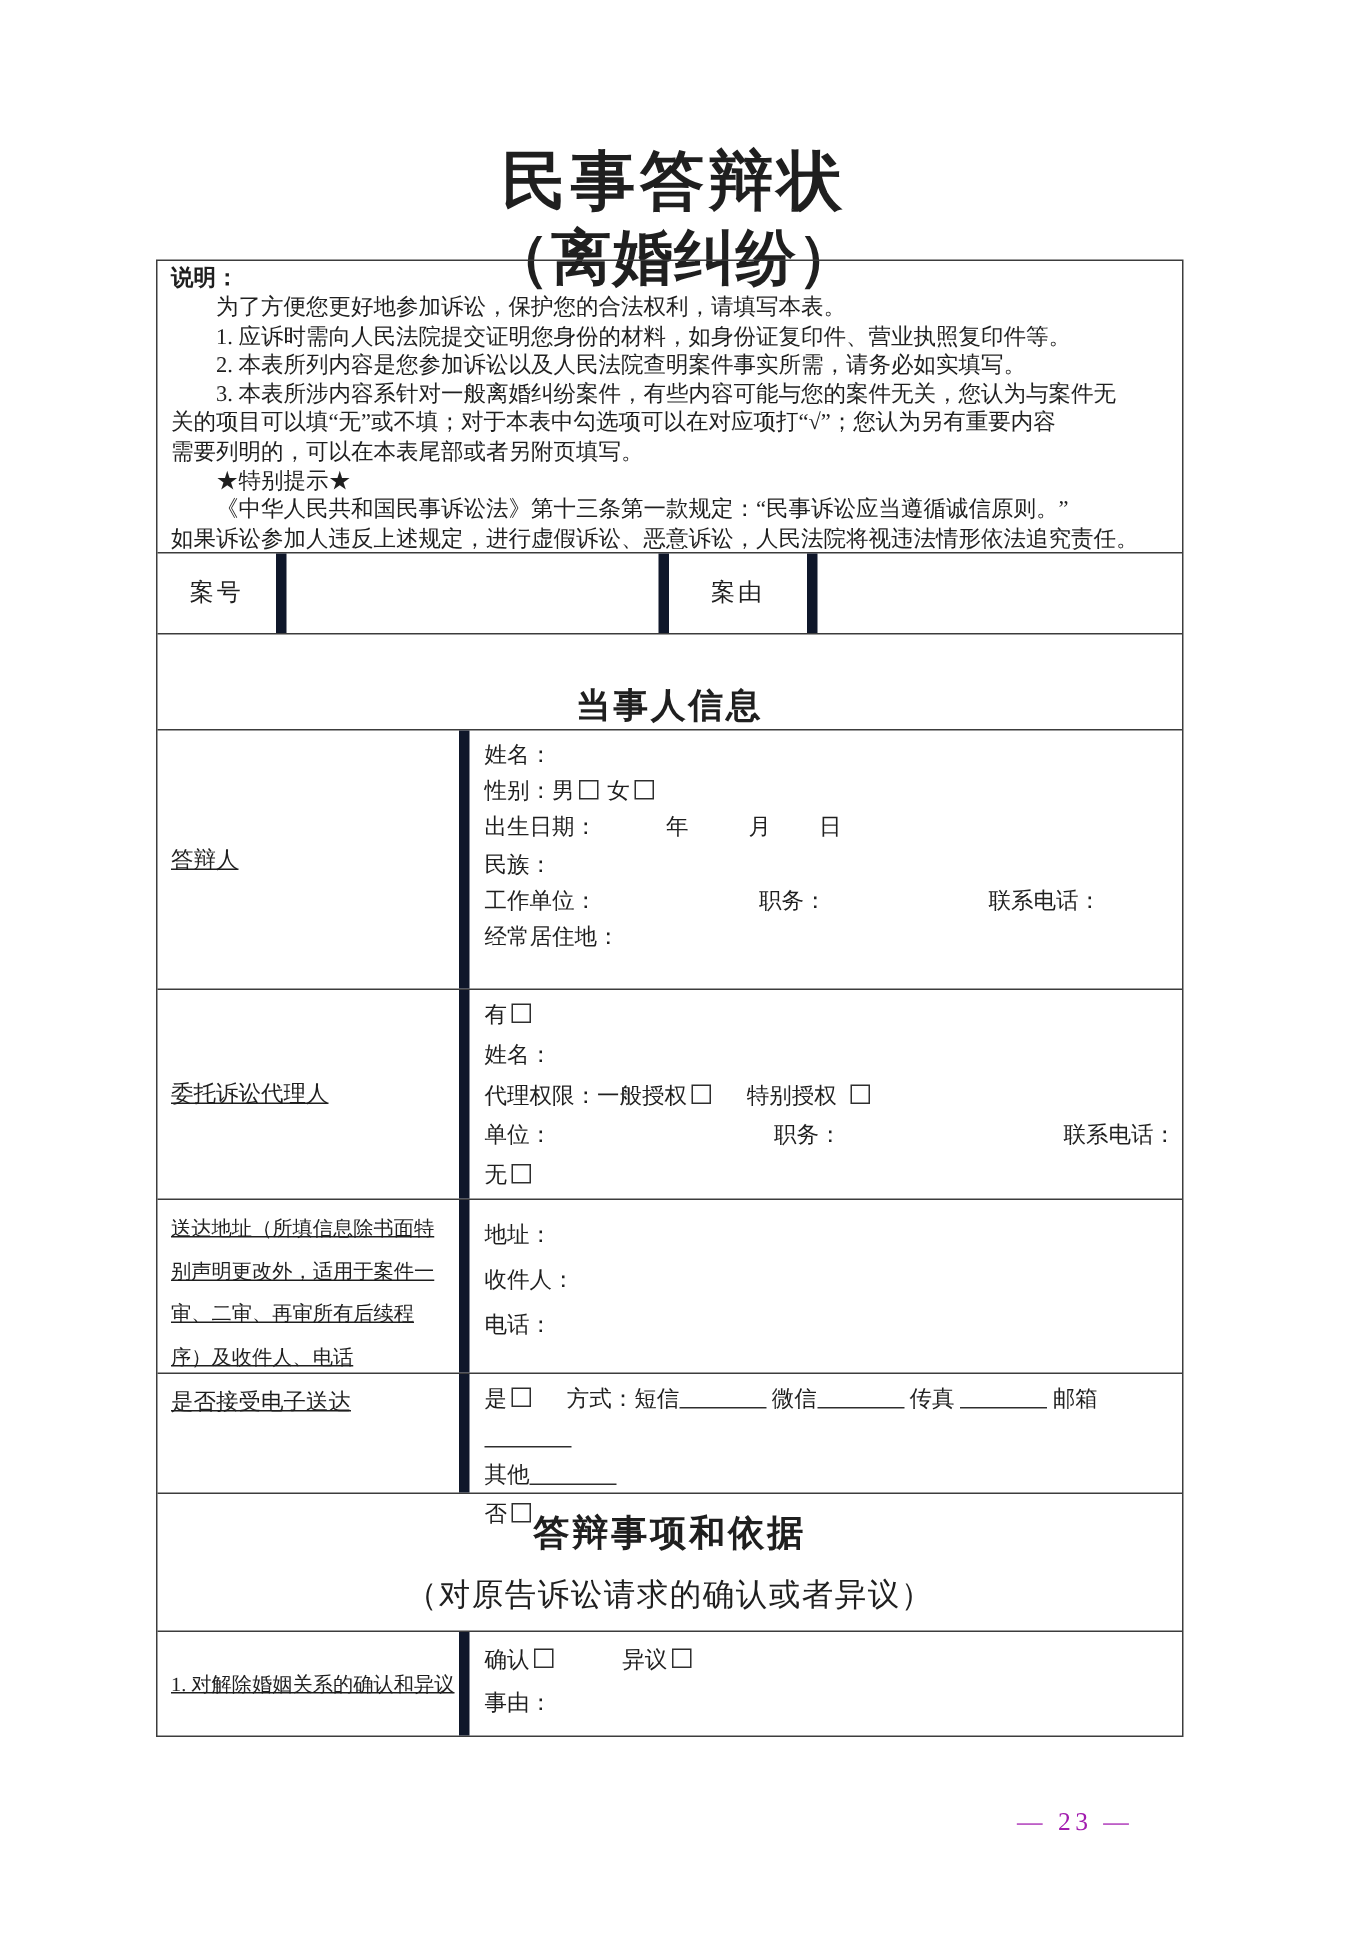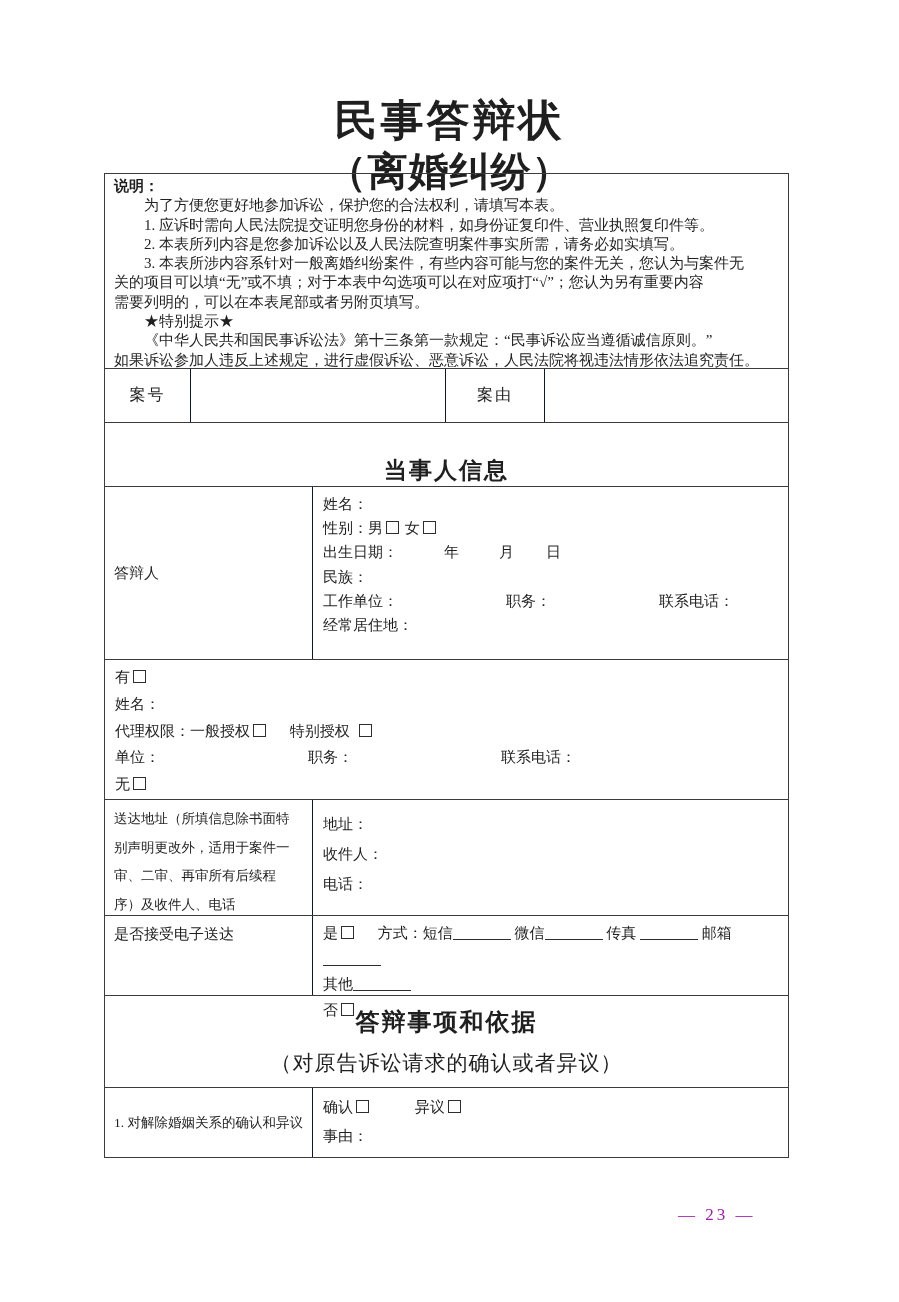--- a/index.html
+++ b/index.html
@@ -16,21 +16,21 @@
   .doc-subtitle {
     position:absolute; top:144px; left:0; width:100%;
     text-align:center; font-size:40px; font-weight:bold; letter-spacing:1px;
   }
   .form {
     position:absolute; left:104px; top:173px; width:685px;
     border:1px solid #3c3c3c;
   }
   .row { display:flex; border-top:1px solid #3c3c3c; }
   .row:first-child { border-top:none; }
-  .cell { border-right:1px solid #0f172a; }
+  .cell { border-right:7px solid #0f172a; }
   .cell:last-child { border-right:none; }
 
   
   .notice { height:194px; padding:3px 8px 0 9px; font-size:15px; line-height:19.3px; }
   .n-line { white-space:nowrap; }
   .n-ind { padding-left:2em; }
   .n-bold { font-weight:bold; }
 
   
   .row-case { height:54px; }
@@ -41,21 +41,21 @@
 
   
   .row-hdr1 { height:64px; align-items:flex-end; justify-content:center; }
   .hdr1-text { width:100%; text-align:center; font-size:23px; font-weight:bold; letter-spacing:2px; }
   .row-hdr2 { height:92px; }
   .hdr2-wrap { width:100%; display:flex; flex-direction:column; justify-content:space-evenly; text-align:center; }
   .hdr2-main { font-size:24px; font-weight:bold; letter-spacing:2px; }
   .hdr2-sub { font-size:21px; font-weight:normal; letter-spacing:1px; }
 
   
-  .lbl-cell { width:208px; font-size:15px; padding-left:9px; }
+  .lbl-cell { width:208px; font-size:15px; padding-left:9px;text-decoration:underline; }
   .lbl-center { display:flex; align-items:center; }
   .content-cell { flex:1; padding-left:10px; font-size:15px; }
 
   .row-respondent { height:173px; }
   .row-respondent .content-cell { padding-top:5px; line-height:24.2px; }
   .row-agent { height:140px; }
   .row-agent .content-cell { padding-top:4px; line-height:26.8px; }
   .row-service { height:116px; }
   .svc-label { font-size:13.5px; line-height:28.5px; padding-top:5px; padding-right:15px; }
   .row-service .content-cell { padding-top:9px; line-height:30px; }
@@ -135,20 +135,21 @@
         <div>
           <span>工作单位：</span><span class="gap-lg"></span><span>职务：</span><span class="gap-lg"></span><span>联系电话：</span>
         </div>
         <div>
           <span>经常居住地：</span>
         </div>
       </div>
     </div>
 
     <div class="row row-agent">
+      <div class="cell lbl-cell lbl-center">委托诉讼代理人</div>
       <div class="cell content-cell">
         <div>
           <span>有</span><span class="cb"></span>
         </div>
         <div>
           <span>姓名：</span>
         </div>
         <div>
           <span>代理权限：</span><span>一般授权</span><span class="cb"></span>
           <span class="gap-sm"></span><span>特别授权</span><span class="gap-sm" style="width:6px"></span><span class="cb"></span>

